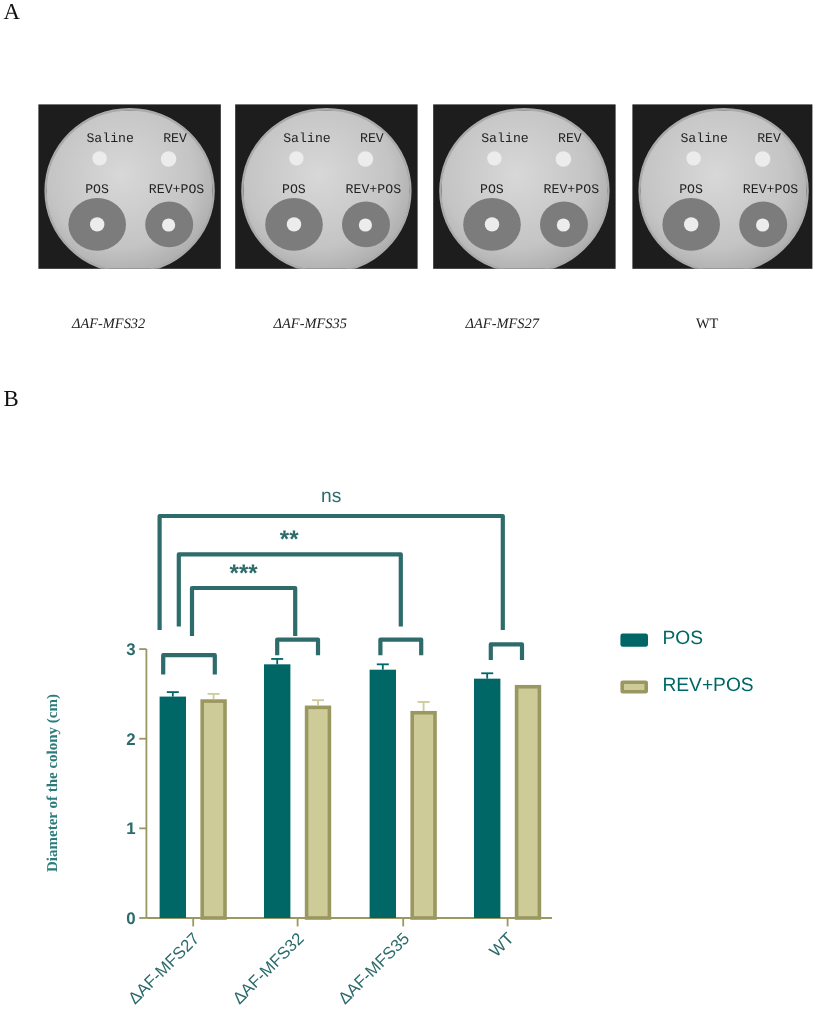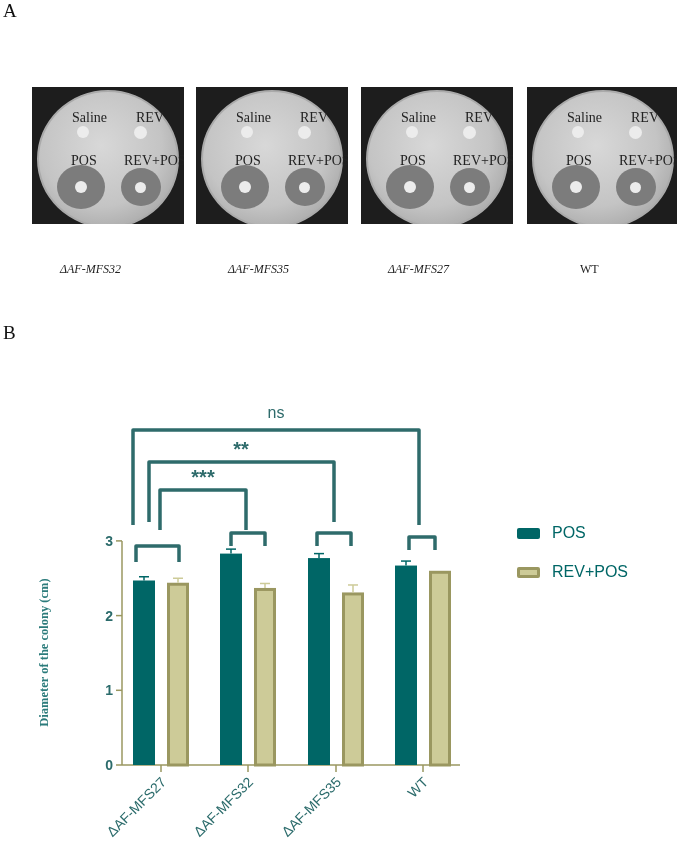--- a/index.html
+++ b/index.html
@@ -2,21 +2,21 @@
 <html><head>
 <meta charset="utf-8">
 <style>
   body{margin:0;background:#fff;width:685px;height:862px;position:relative;overflow:hidden;font-family:"Liberation Serif",serif;}
   .abs{position:absolute;}
   .panel-label{font-family:"Liberation Serif",serif;font-size:19px;color:#111;}
   .plate{position:absolute;top:87px;width:152px;height:137px;background:#1d1d1d;overflow:hidden;}
   .dish{position:absolute;left:5px;top:3px;width:142px;height:138px;border-radius:50%;background:radial-gradient(circle at 45% 40%,#d8d8d8 0%,#c4c4c4 55%,#9a9a9a 95%);border:2px solid #aaa;box-sizing:border-box;}
   .zone{position:absolute;border-radius:50%;background:#7c7c7c;}
   .disc{position:absolute;border-radius:50%;background:#ececec;}
-  .plabel{position:absolute;font-family:Liberation Serif, serif;font-size:14px;color:#222;white-space:nowrap;}
+  .plabel{position:absolute;font-family:Liberation Mono, monospace;font-size:11px;color:#222;white-space:nowrap;}
   .strain{position:absolute;top:262px;font-family:"Liberation Serif",serif;font-style:italic;font-size:12px;color:#222;white-space:nowrap;}
   .legend-item{position:absolute;left:517px;font-family:"Liberation Sans",sans-serif;font-size:16px;color:#006666;display:flex;align-items:center;gap:12px;}
   .sw{width:23px;height:11px;box-sizing:border-box;border-radius:2px;}
 </style>
 </head>
 <body>
 
 <div class="abs panel-label" style="left:3px;top:0px;">A</div>
 
 <div id="plates">

